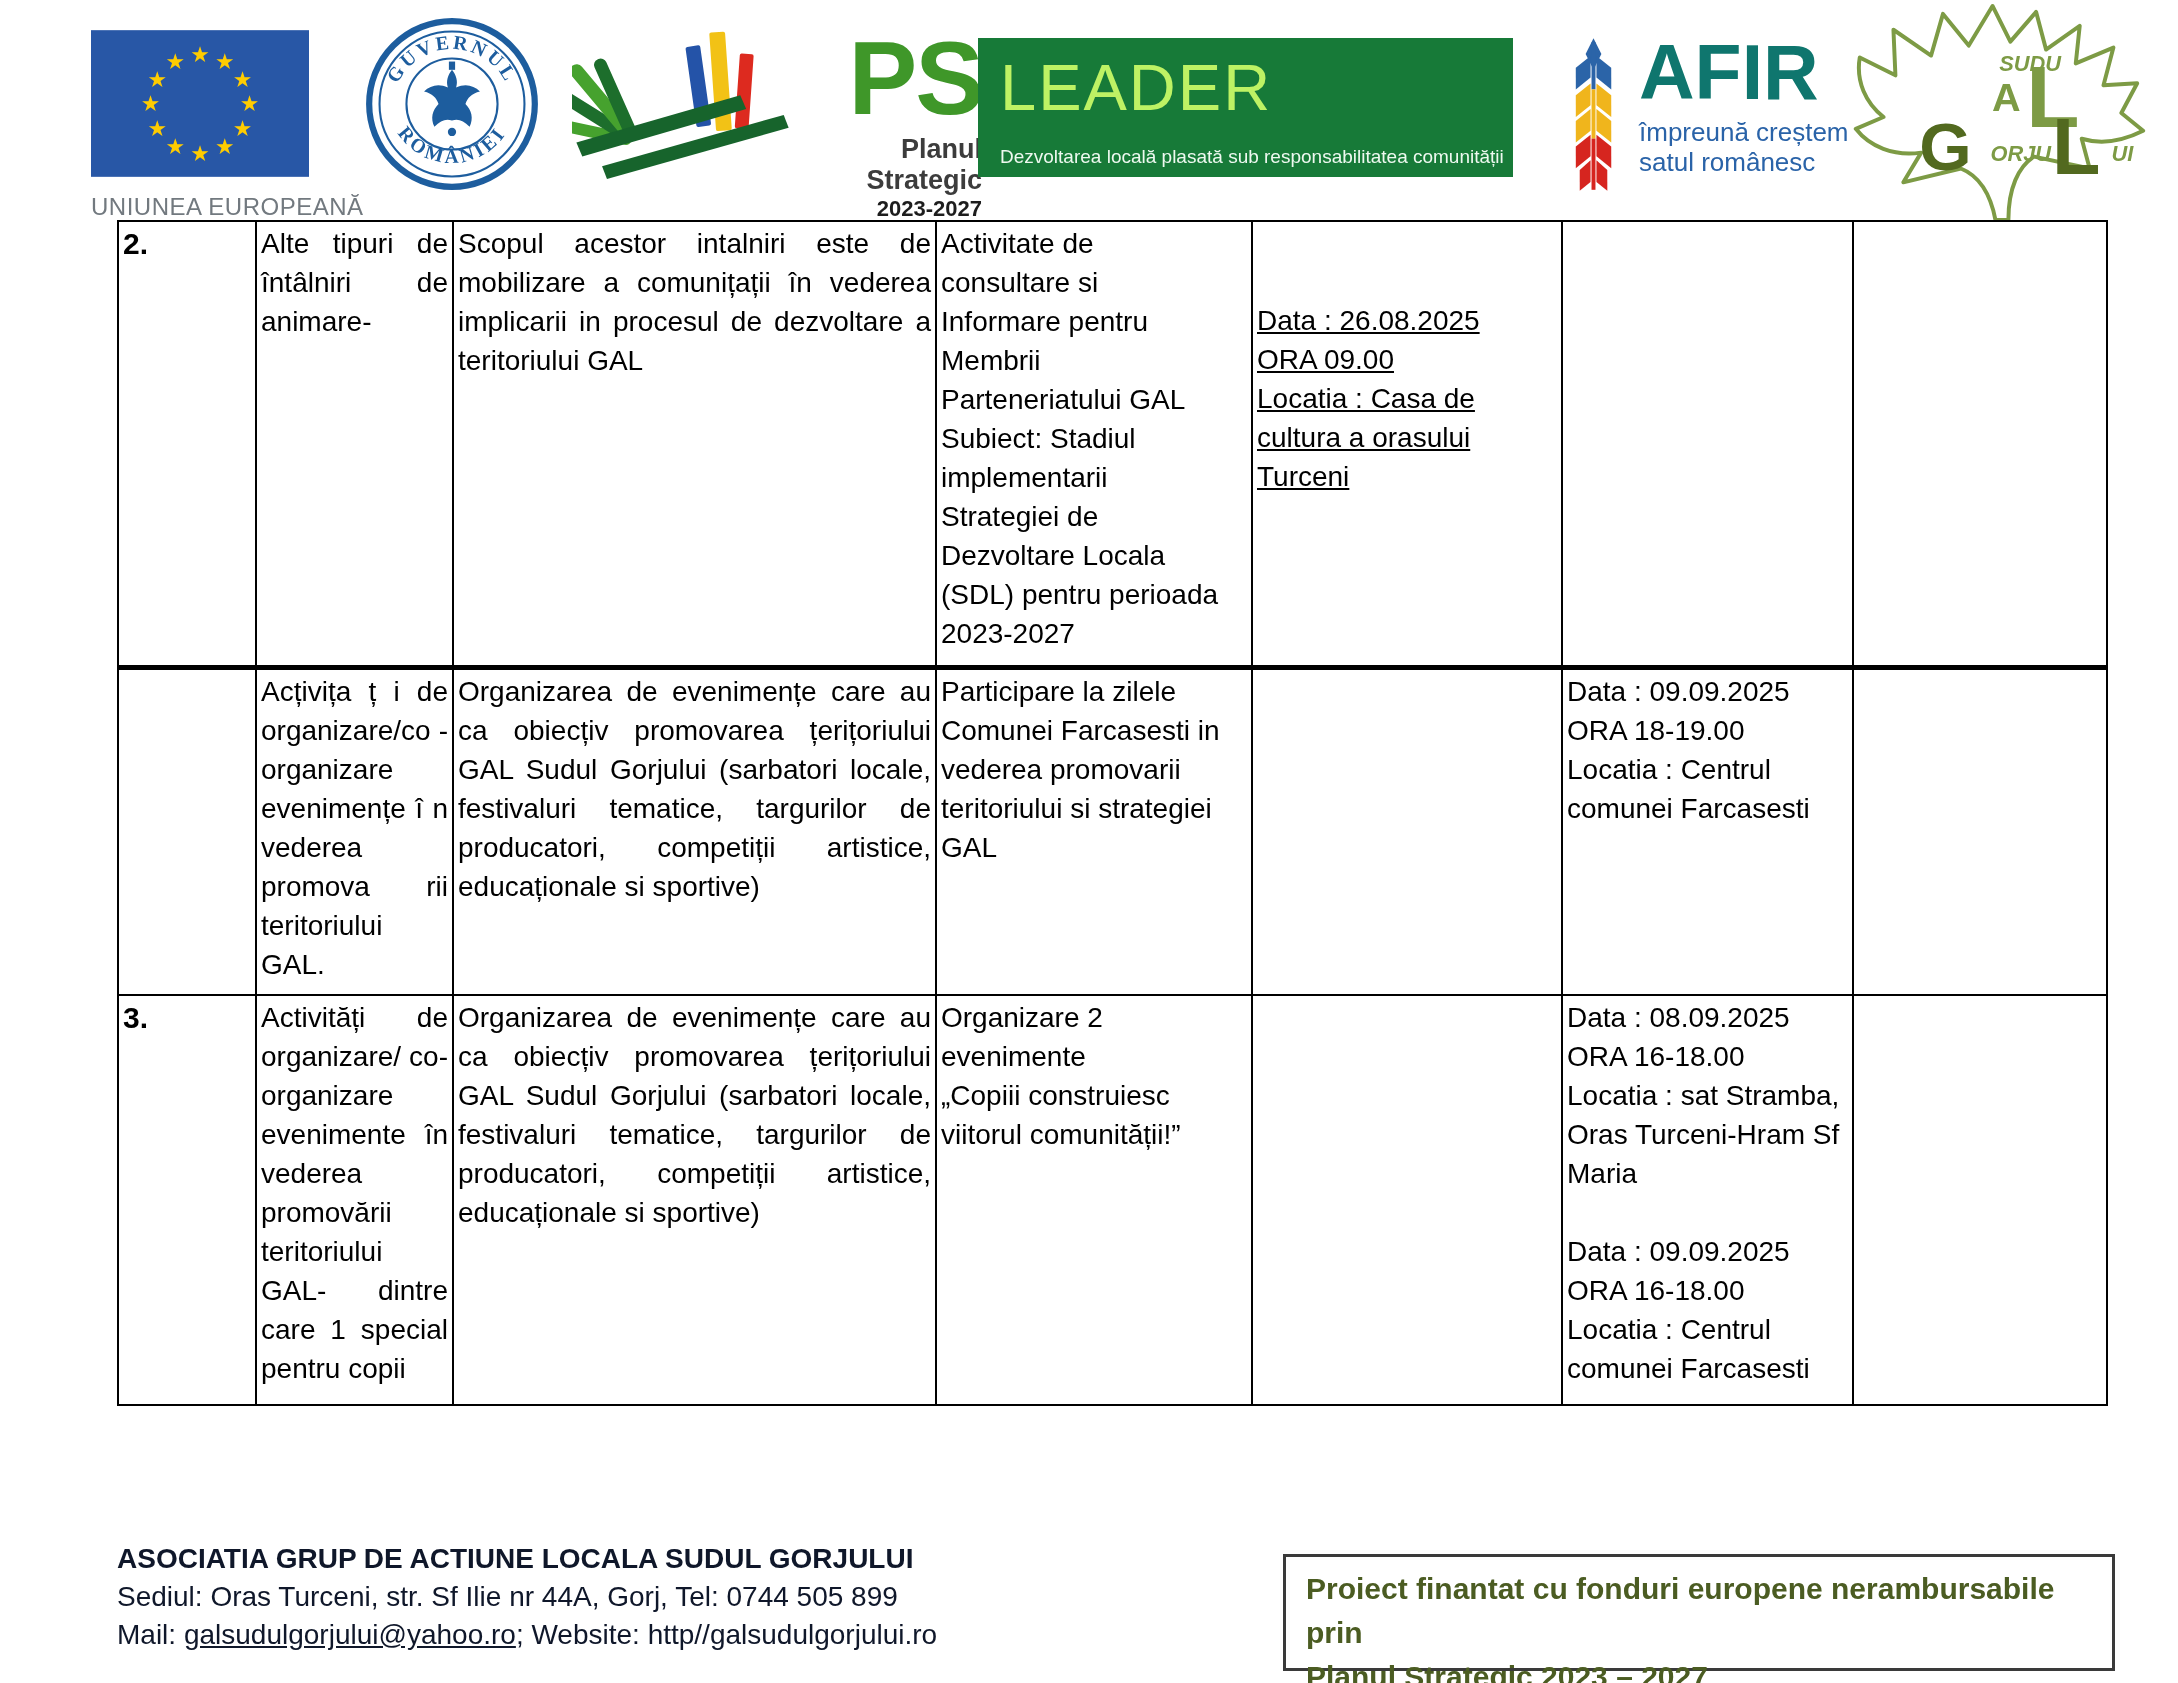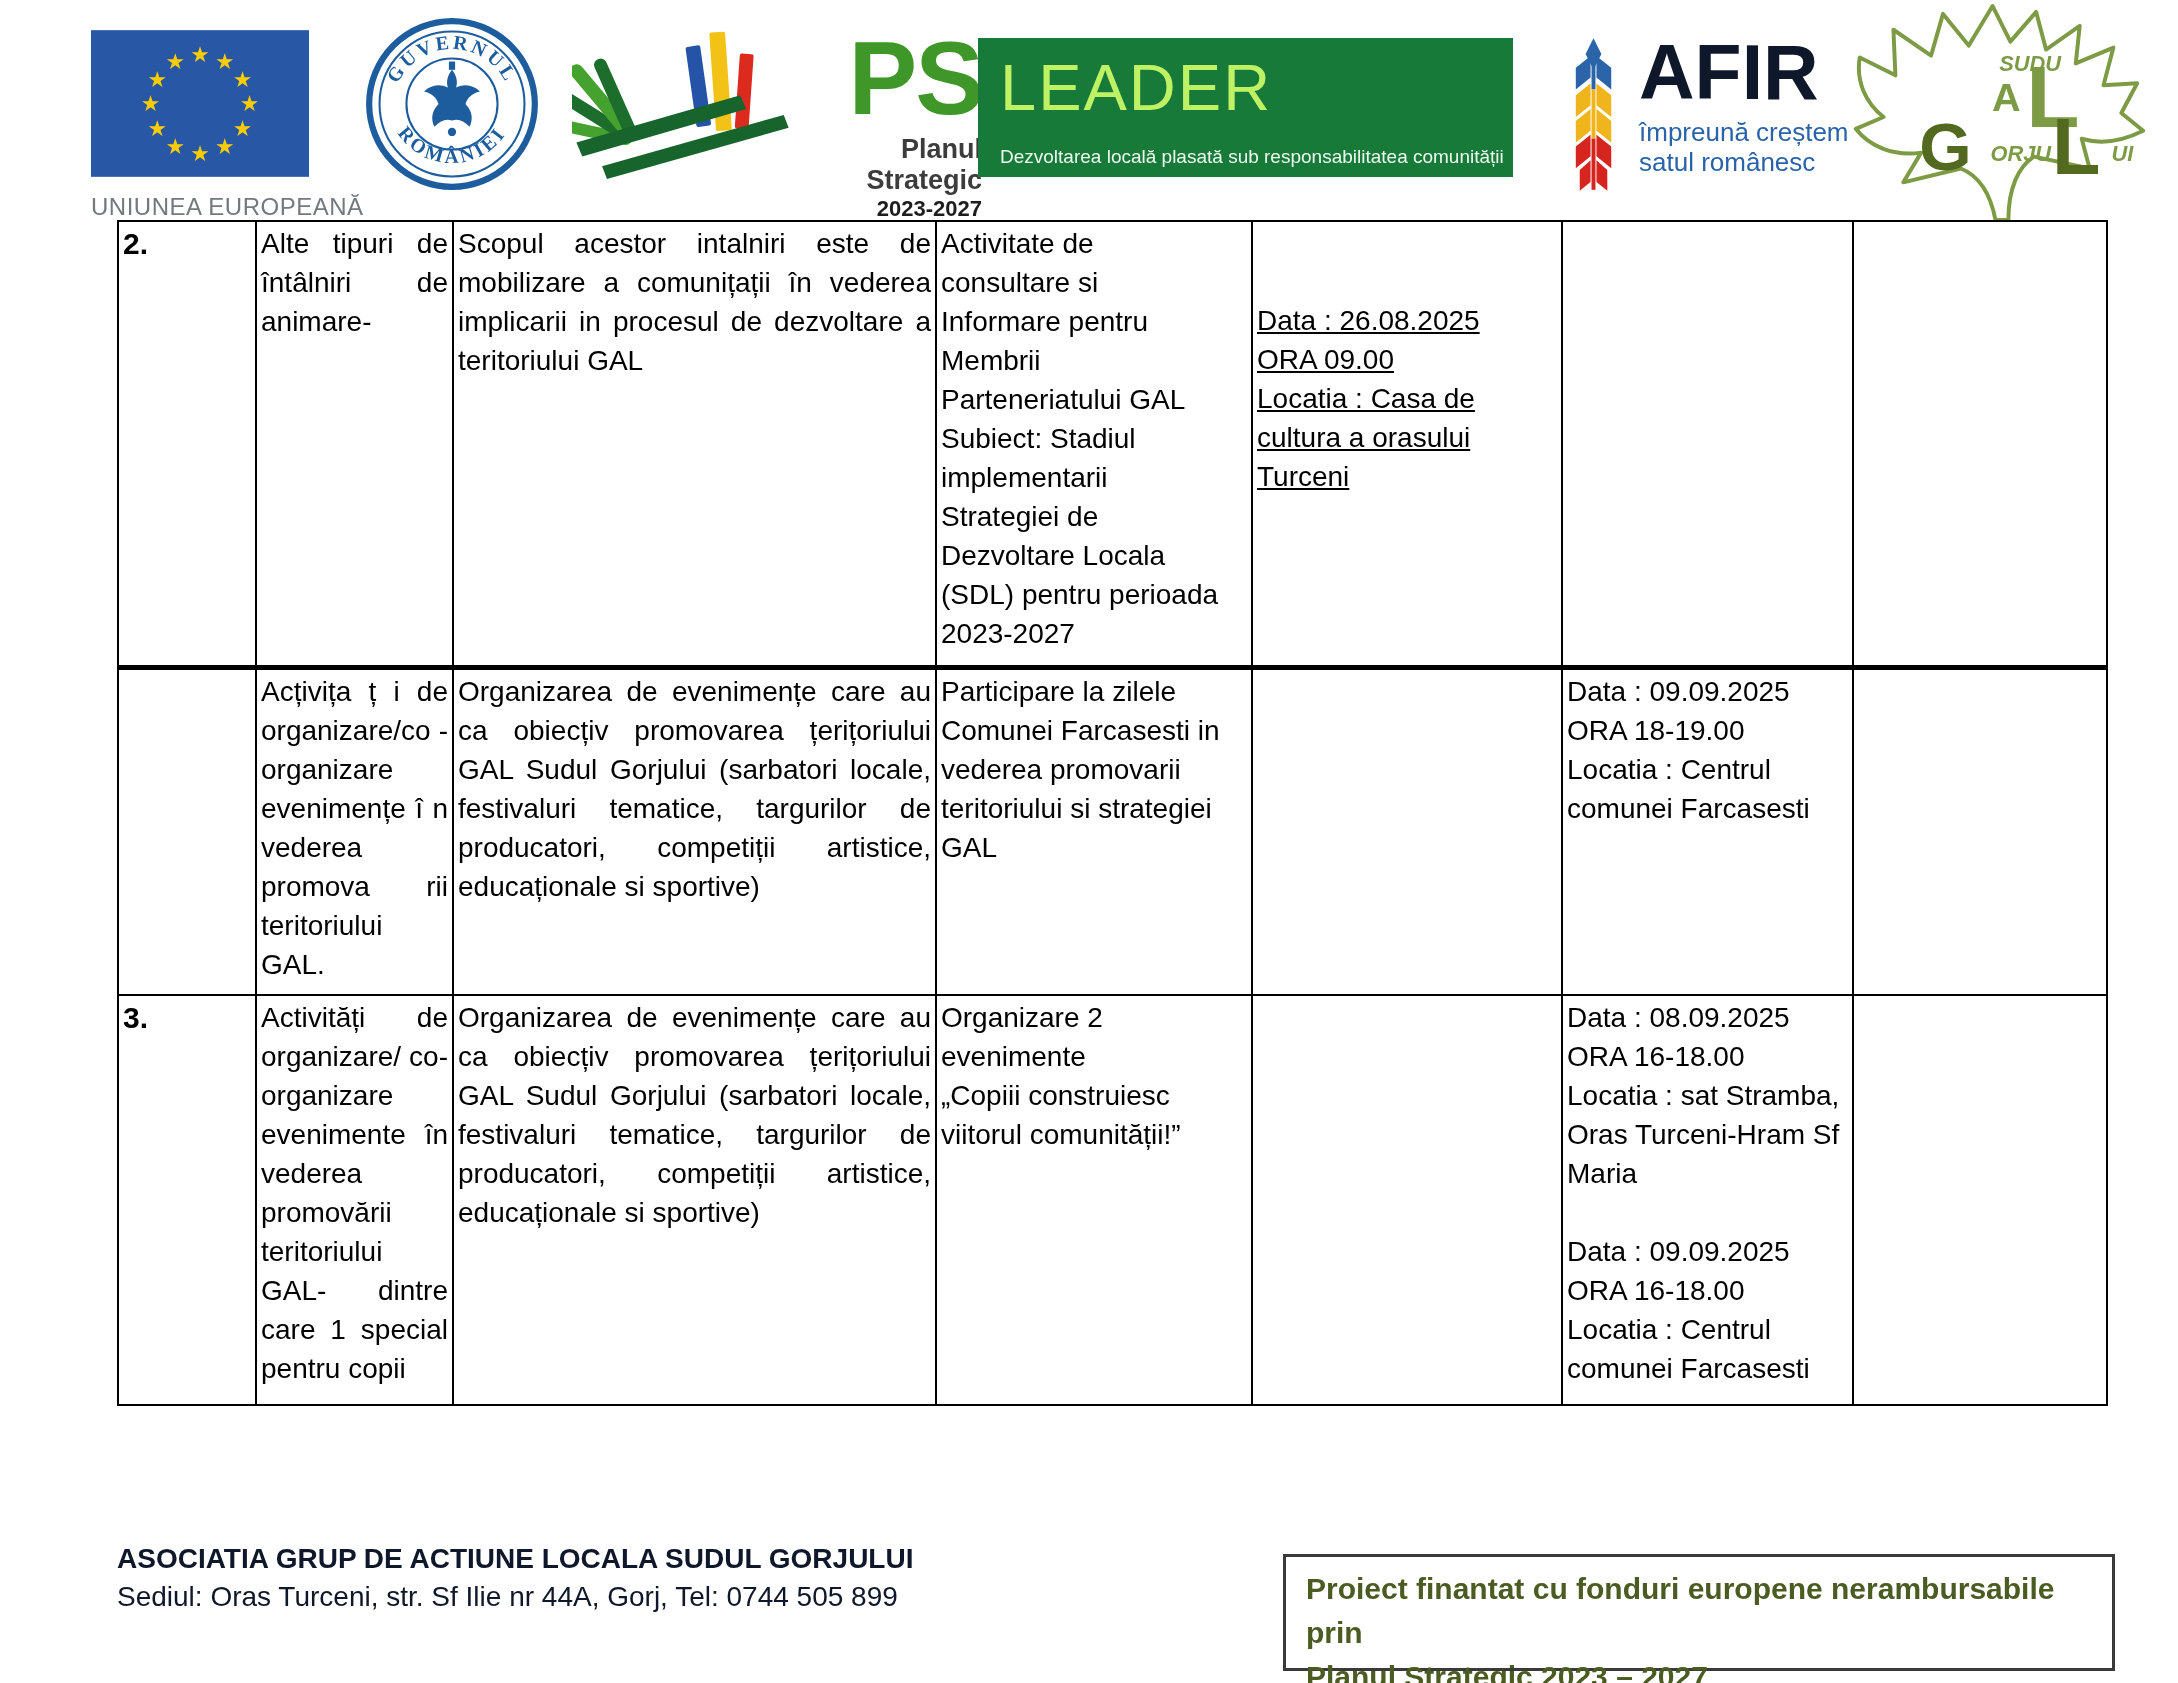--- a/index.html
+++ b/index.html
@@ -15,21 +15,21 @@
   .fan{left:572px;top:30px;}
   .ps{left:794px;top:30px;width:188px;text-align:right;}
   .ps-big{font-size:103px;line-height:.95;font-weight:700;color:#3f9729;letter-spacing:-2px;}
   .ps-l1{margin-top:6px;font-size:27px;font-weight:700;color:#3c3c3c;}
   .ps-l2{font-size:22px;font-weight:700;color:#1d1d1d;}
   .leader{left:978px;top:38px;width:535px;height:139px;background:#177a38;box-sizing:border-box;position:absolute;}
   .leader-title{color:#bef264;font-size:65px;font-weight:400;letter-spacing:2px;margin:12px 0 0 22px;}
   .leader-sub{color:#eef9f0;font-size:19px;position:absolute;left:22px;bottom:9px;white-space:nowrap;}
   .afir{left:1562px;top:36px;display:flex;align-items:flex-start;}
   .afir-txt{margin-left:14px;}
-  .afir-name{font-size:77px;font-weight:700;color:#0f172a;line-height:.95;}
+  .afir-name{font-size:77px;font-weight:700;color:#0f766e;line-height:.95;}
   .afir-tag{font-size:26px;color:#2a63a8;line-height:30px;margin-top:8px;}
   .gal{left:1832px;top:0px;}
   
   .table-wrap{position:absolute;left:117px;top:220px;}
   table{border-collapse:collapse;table-layout:fixed;width:1989px;}
   td{
     border:2px solid #000;vertical-align:top;padding:2px 4px;
     font-size:28px;line-height:39px;overflow:hidden;box-sizing:border-box;
   }
   tr.r1{height:446px;} tr.r2{height:328px;} tr.r3{height:410px;}
@@ -241,19 +241,20 @@
 comunei Farcasesti</td>
       <td></td>
     </tr>
   </tbody>
     </table>
 </div>
 
 <div class="footer-left">
   <div class="footer-org">ASOCIATIA GRUP DE ACTIUNE LOCALA SUDUL GORJULUI</div>
   <div>Sediul: Oras Turceni, str. Sf Ilie nr 44A, Gorj, Tel: 0744 505 899</div>
+  <div><span>Mail: </span><span class="mail-link">galsudulgorjului@yahoo.ro</span><span>; Website: http//galsudulgorjului.ro</span></div>
 </div>
 
 <div class="footer-box">
   <div>Proiect finantat cu fonduri europene nerambursabile prin</div>
   <div>Planul Strategic 2023 – 2027</div>
 </div>
 
 
 </body></html>

